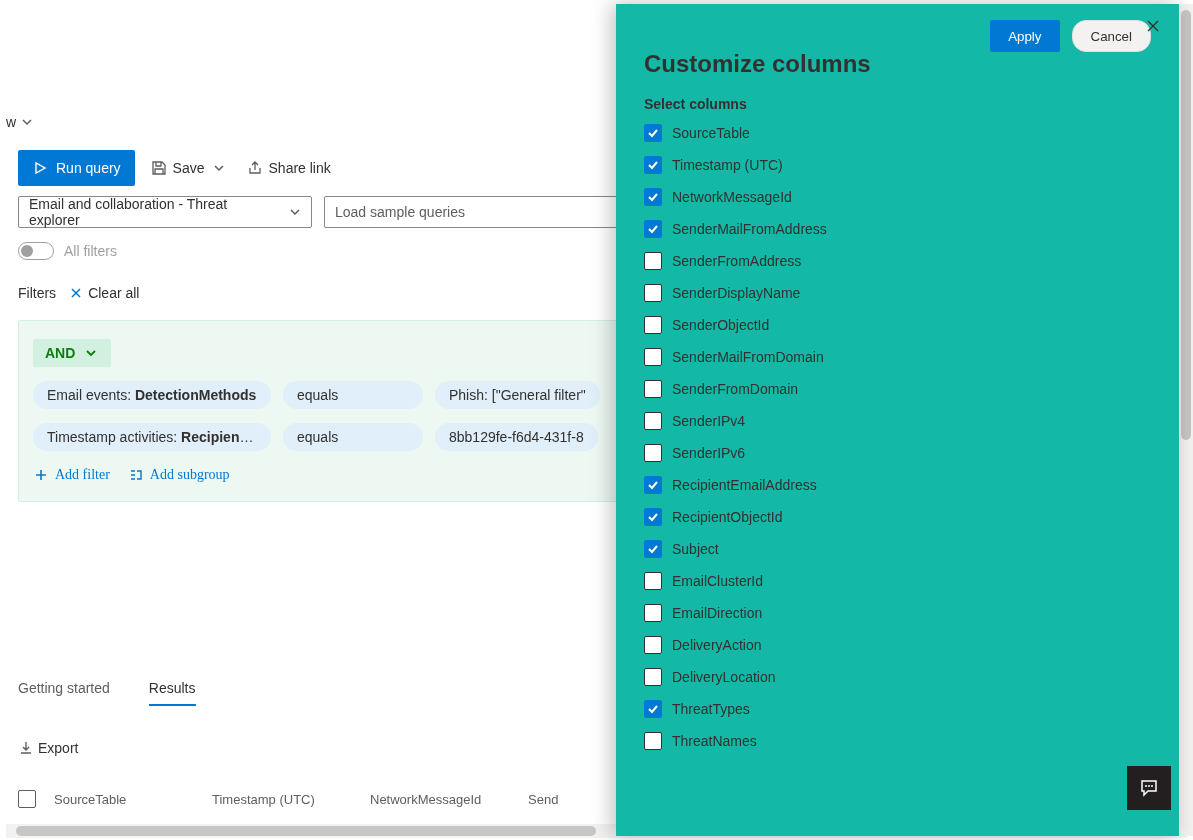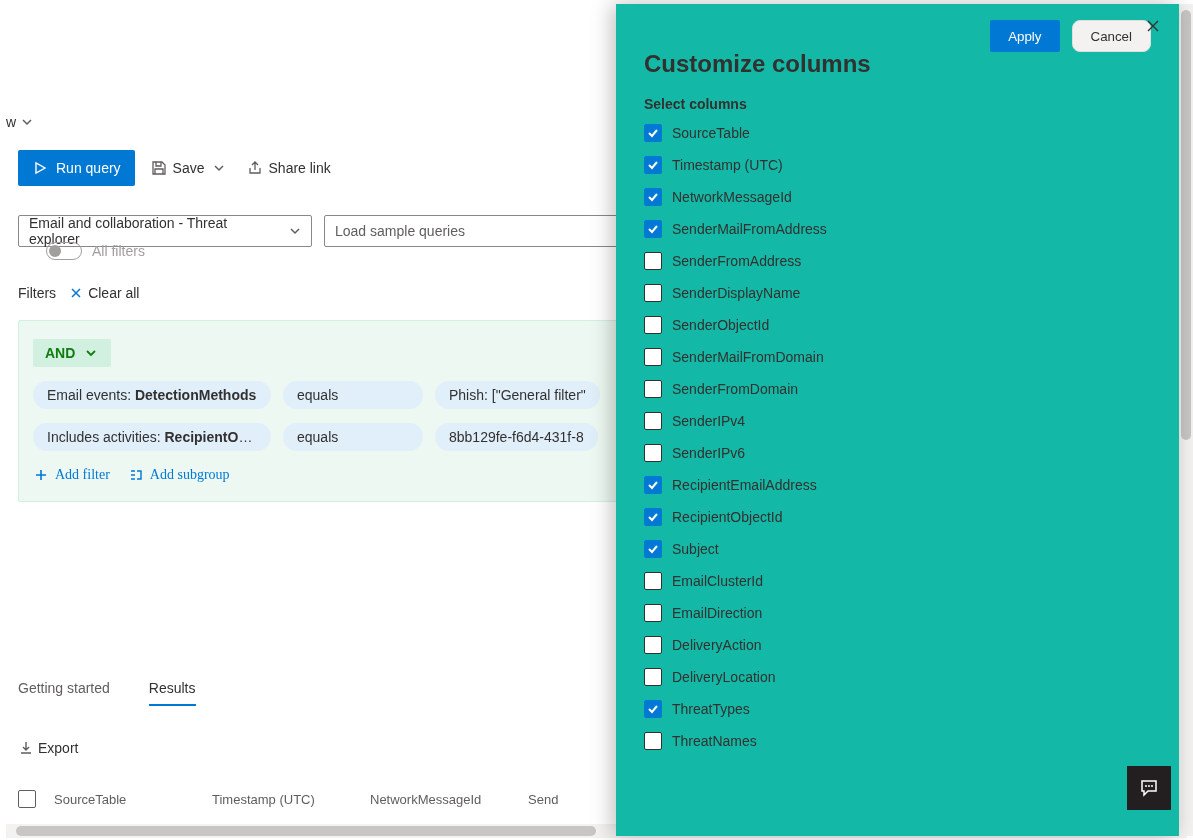--- a/index.html
+++ b/index.html
@@ -13,28 +13,28 @@
 .toolbar { position: absolute; top: 150px; left: 18px; right: 0; display: flex; align-items: center; gap: 12px; }
 .btn-primary { background: #0078d4; color: #fff; border: none; padding: 0 14px; height: 36px; display: inline-flex; align-items: center; gap: 8px; cursor: pointer; font-size: 14px; border-radius: 2px; }
 .btn-secondary { background: transparent; border: none; display: inline-flex; align-items: center; gap: 6px; color: #323130; padding: 6px 4px; cursor: pointer; font-size: 14px; }
 .toolbar .spacer { flex: 1; }
 .toolbar .right-cluster { display: flex; align-items: center; gap: 6px; color: #323130; margin-right: 20px; }
 
 .icon { display: inline-flex; width: 16px; height: 16px; align-items: center; justify-content: center; }
 svg { display: block; }
 
 
-.row2 { position: absolute; top: 215px; left: 18px; display: flex; gap: 12px; }
+.row2 { position: absolute; top: 196px; left: 18px; display: flex; gap: 12px; }
 .select-box { height: 32px; border: 1px solid #8a8886; border-radius: 2px; display: flex; align-items: center; padding: 0 30px 0 10px; position: relative; color: #323130; background: #fff; }
 .select-box.w1 { width: 294px; }
 .select-box.w2 { width: 560px; color: #605e5c; }
 .select-box .chev { position: absolute; right: 8px; top: 50%; transform: translateY(-50%); }
 
 
-.allfilters { position: absolute; top: 242px; left: 18px; display: flex; align-items: center; gap: 10px; color: #a19f9d; margin-left: 28px; }
+.allfilters { position: absolute; top: 242px; left: 18px; display: flex; align-items: center; gap: 10px; color: #a19f9d; }
 .toggle { width: 36px; height: 18px; border: 1px solid #a19f9d; border-radius: 10px; position: relative; }
 .toggle::after { content: ""; position: absolute; width: 12px; height: 12px; border-radius: 50%; background: #a19f9d; left: 2px; top: 2px; }
 
 
 .filters-row { position: absolute; top: 285px; left: 18px; display: flex; align-items: center; gap: 12px; }
 .link-btn { display: inline-flex; align-items: center; gap: 4px; color: #323130; cursor: pointer; }
 
 
 .filter-card { position: absolute; top: 320px; left: 18px; right: 18px; border: 1px solid #d2f0df; background: #ecf8f1; border-radius: 2px; padding: 18px 14px; }
 .and-pill { display: inline-flex; align-items: center; gap: 8px; background: #d2f0df; color: #107c10; padding: 6px 12px; border-radius: 2px; font-weight: 600; }
@@ -77,21 +77,21 @@
 .flyout-body { padding: 46px 28px 0 28px; flex: 1; overflow: auto; }
 .flyout h1 { font-size: 24px; font-weight: 600; margin-bottom: 18px; }
 .flyout .subhead { font-weight: 600; margin-bottom: 10px; }
 .chk-row { display: flex; align-items: center; gap: 10px; margin-bottom: 10px; height: 22px; }
 .chkbox { width: 18px; height: 18px; border: 1px solid #323130; border-radius: 2px; background: #fff; display: inline-flex; align-items: center; justify-content: center; }
 .chkbox.checked { background: #0078d4; border-color: #0078d4; }
 .chkbox.checked svg { display: block; }
 .chkbox svg { display: none; }
 .flyout-footer { padding: 16px 28px; display: flex; gap: 12px; }
 .btn-apply { background: #0078d4; color: #fff; border: none; height: 32px; padding: 0 18px; cursor: pointer; border-radius: 2px; }
-.btn-cancel { background: #f3f2f1; color: #323130; border: 1px solid #e1dfdd; height: 32px; padding: 0 18px; cursor: pointer; border-radius: 8px; }
+.btn-cancel { background: #f3f2f1; color: #323130; border: 1px solid #e1dfdd; height: 32px; padding: 0 18px; cursor: pointer; border-radius: 14px; }
 
 
 .feedback { position: absolute; bottom: 30px; right: 22px; width: 44px; height: 44px; background: #231f20; color: #fff; display: flex; align-items: center; justify-content: center; cursor: pointer; }
 
 .bold { font-weight: 600; }
 </style>
 </head>
 <body>
 
 <div class="page-vscroll">
@@ -189,21 +189,21 @@
     </span>
   </div>
   <span class="includes">Includes:</span>
 
   <div class="cond-row">
     <span class="pill w-field"><span>Email events: </span><span class="bold">DetectionMethods</span></span>
     <span class="pill w-op">equals</span>
     <span class="pill w-val">Phish: ["General filter"</span>
   </div>
   <div class="cond-row">
-    <span class="pill w-field"><span>Includes activities: </span><span class="bold">RecipientObj...</span></span>
+    <span class="pill w-field"><span>Timestamp activities: </span><span class="bold">RecipientObj...</span></span>
     <span class="pill w-op">equals</span>
     <span class="pill w-val">8bb129fe-f6d4-431f-8</span>
   </div>
 
   <div class="add-row">
     <span class="add-link">
       <span class="icon">
         <svg viewBox="0 0 14 14">
             <path d="M7 2v10M2 7h10" stroke="#0078d4" stroke-width="1.6"></path>
           </svg>

